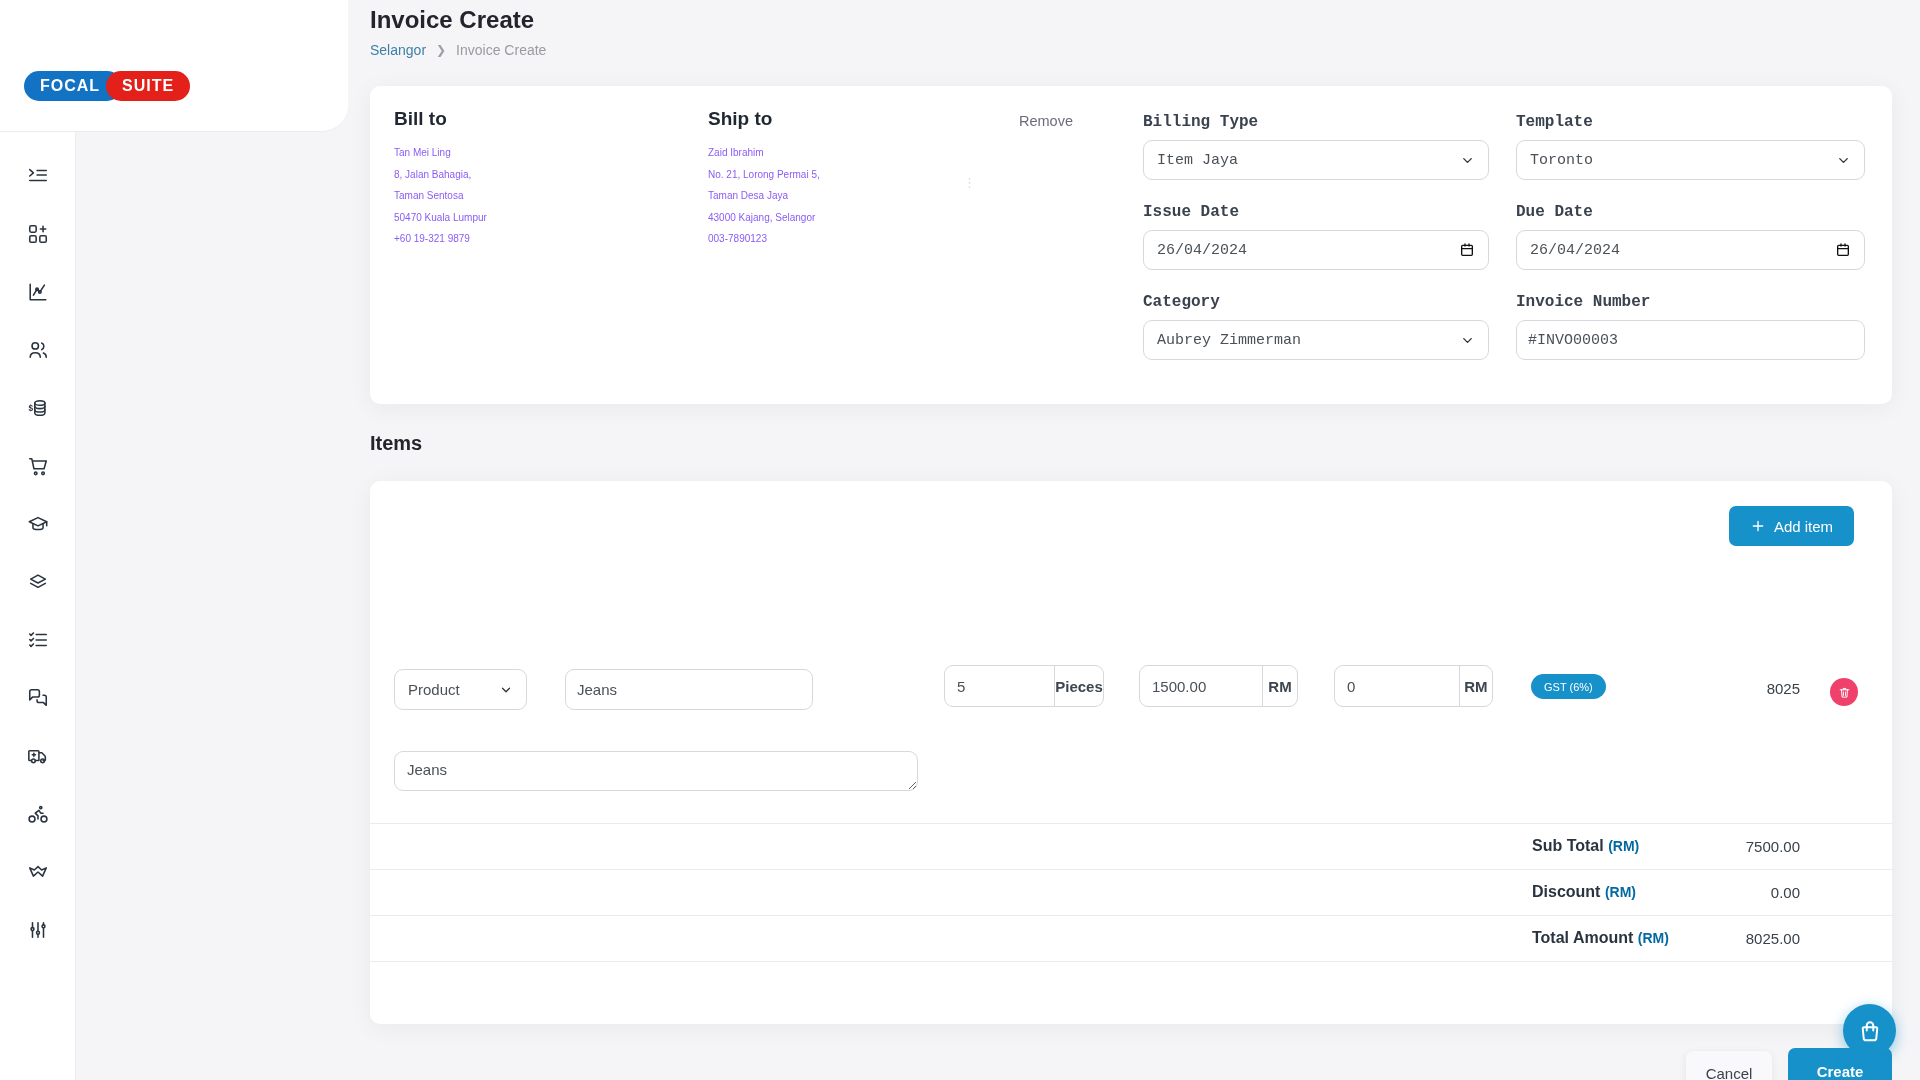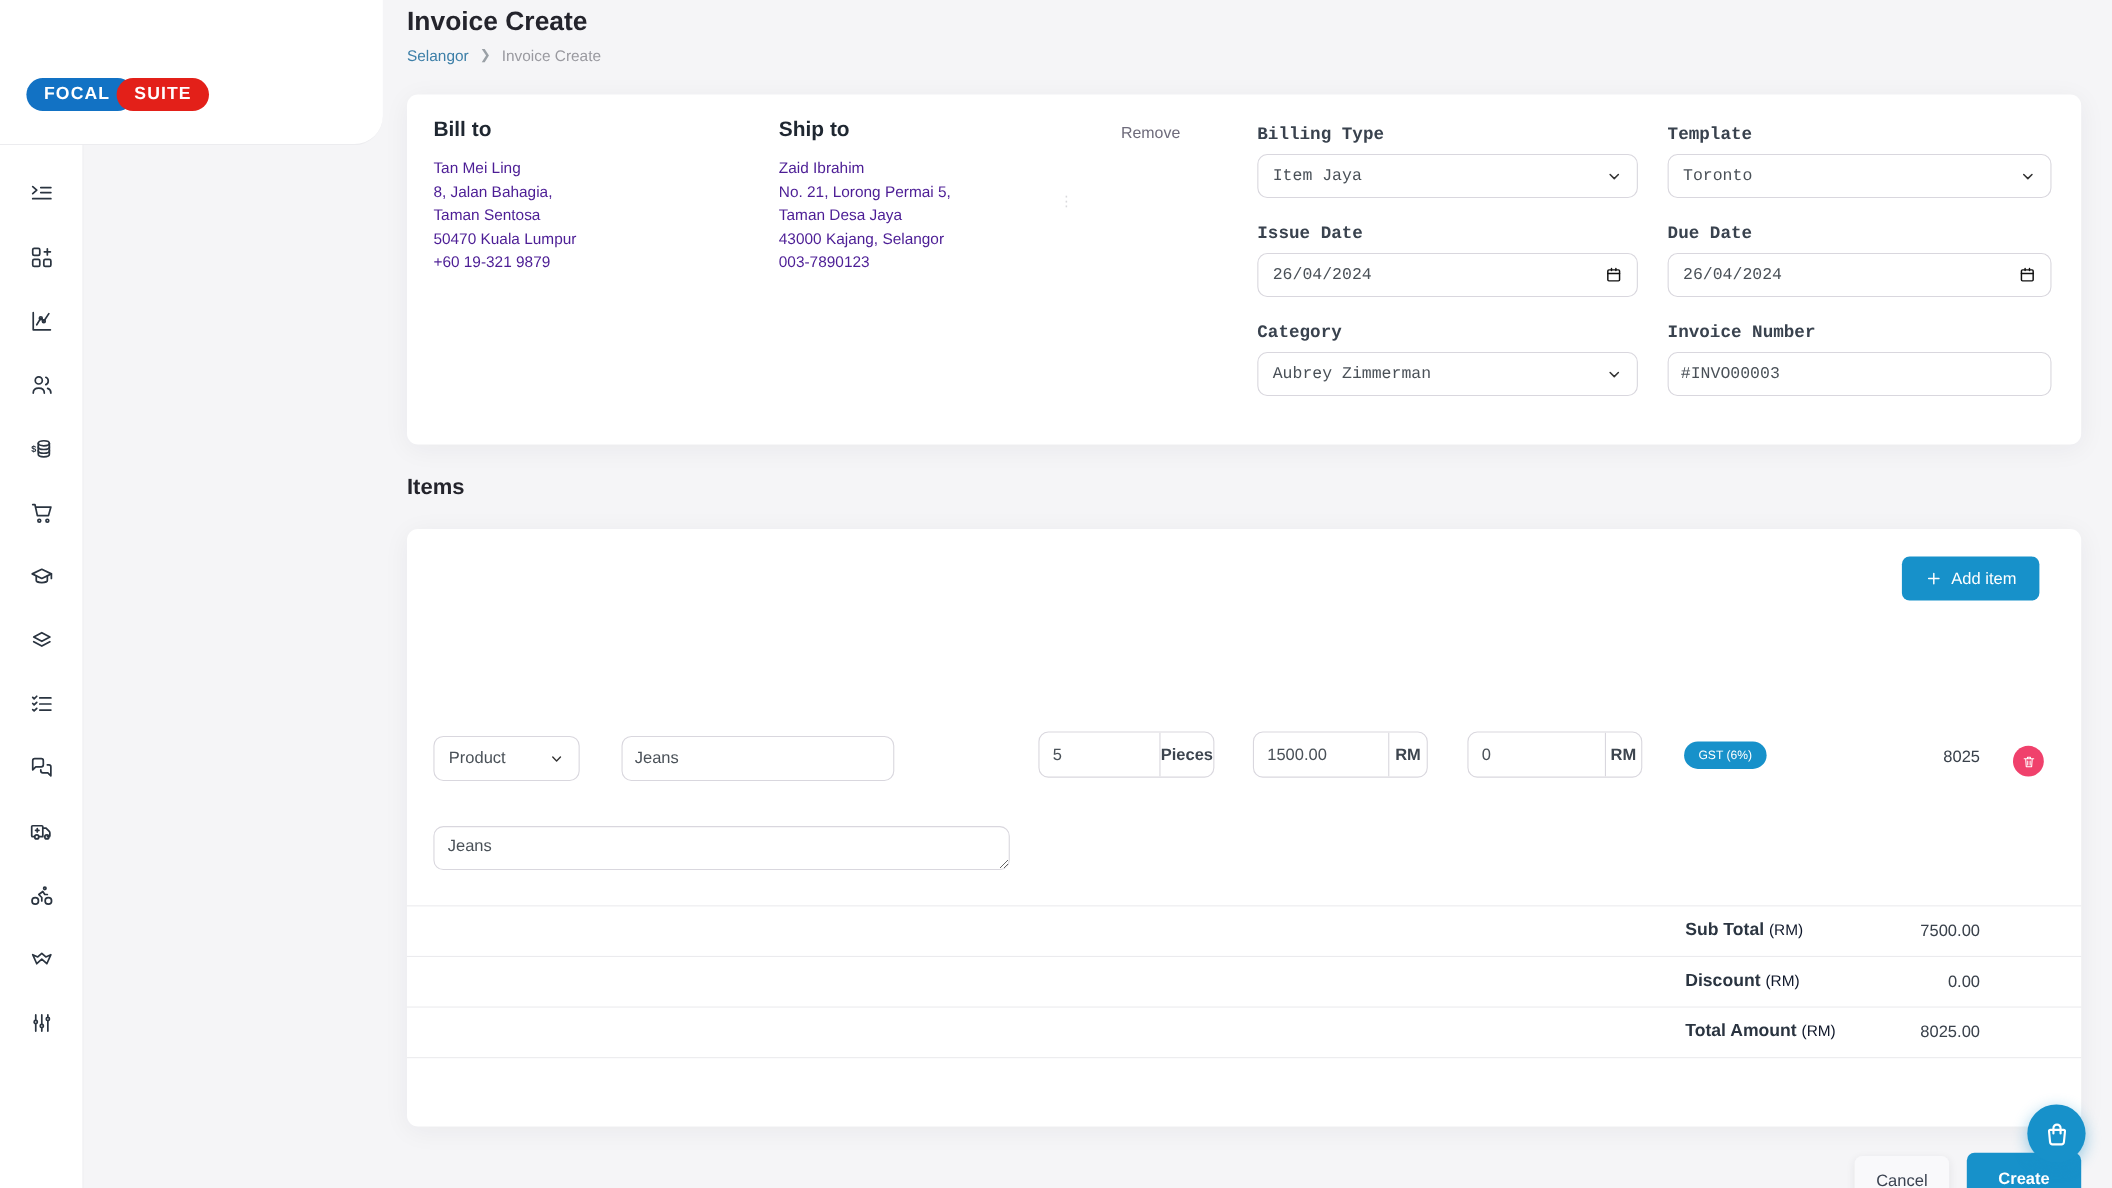--- a/index.html
+++ b/index.html
@@ -29,21 +29,21 @@
 
   
   .card{position:absolute;background:#fff;border-radius:10px;box-shadow:0 4px 24px rgba(34,41,47,.055);}
   .card-head{left:370px;top:86px;width:1522px;height:318px;}
   .items-title{position:absolute;left:370px;top:432px;margin:0;font-size:20px;font-weight:600;color:#24242c;}
   .card-items{left:370px;top:481px;width:1522px;height:543px;}
 
   
   .addr{position:absolute;top:22px;}
   .addr h3{margin:0 0 12px 0;font-size:19px;font-weight:700;color:#1f2731;}
-  .addr div{font-size:14px;color:#4c1d95;line-height:21.5px;}
+  .addr div{font-size:10px;color:#8b5cf6;line-height:21.5px;}
   .bill{left:24px;} .ship{left:338px;}
   .remove-link{position:absolute;left:649px;top:27px;font-size:14.5px;color:#6e6b7b;cursor:pointer;}
   .drag-dots{position:absolute;left:593px;top:92px;color:#d9d9dc;font-size:13px;line-height:9px;}
 
   
   .fields{position:absolute;left:773px;top:27px;display:grid;grid-template-columns:346px 349px;
     column-gap:27px;row-gap:23px;font-family:Liberation Mono, monospace;}
   .field label{display:block;font-size:16px;font-weight:600;color:#39424e;margin-bottom:9px;}
   .control{display:flex;align-items:center;justify-content:space-between;height:38px;
     border:1px solid #d9d7de;border-radius:9px;background:#fff;padding:0 13px;
@@ -82,21 +82,21 @@
   .delete-btn{position:absolute;left:1460px;top:197px;width:28px;height:28px;border:none;border-radius:50%;
     background:#f0416c;display:flex;align-items:center;justify-content:center;cursor:pointer;}
   .item-desc{position:absolute;left:24px;top:270px;width:524px;height:40px;border:1px solid #d9d7de;
     border-radius:9px;padding:9px 12px;font-size:15px;color:#4a5158;font-family:inherit;
     box-sizing:border-box;outline:none;resize:both;}
 
   .totals{position:absolute;left:0;right:0;top:342px;}
   .t-row{position:relative;height:45px;border-top:1px solid #ebebee;}
   .t-row:last-child{border-bottom:1px solid #ebebee;}
   .t-label{position:absolute;left:1162px;top:13px;font-size:16px;font-weight:600;color:#2a3440;}
-  .t-label .unit{font-size:14px;font-weight:400;color:#0f172a;}
+  .t-label .unit{font-size:14px;font-weight:700;color:#0369a1;}
   .t-value{position:absolute;right:92px;top:14px;font-size:15px;color:#39414b;}
 
   
   .cancel-btn{position:absolute;left:1686px;top:1051px;width:86px;height:44px;border:none;border-radius:7px;
     background:#f9f9fb;box-shadow:0 2px 8px rgba(34,41,47,.08);color:#3a4250;font-size:15px;
     font-family:inherit;cursor:pointer;}
   .create-btn{position:absolute;left:1788px;top:1048px;width:104px;height:46px;border:none;border-radius:7px;
     background:#1791ca;color:#fff;font-size:15px;font-weight:600;font-family:inherit;cursor:pointer;}
   .fab{position:absolute;left:1843px;top:1004px;width:53px;height:53px;border:none;border-radius:50%;
     background:#1791ca;box-shadow:0 4px 14px rgba(23,145,202,.45);display:flex;align-items:center;

